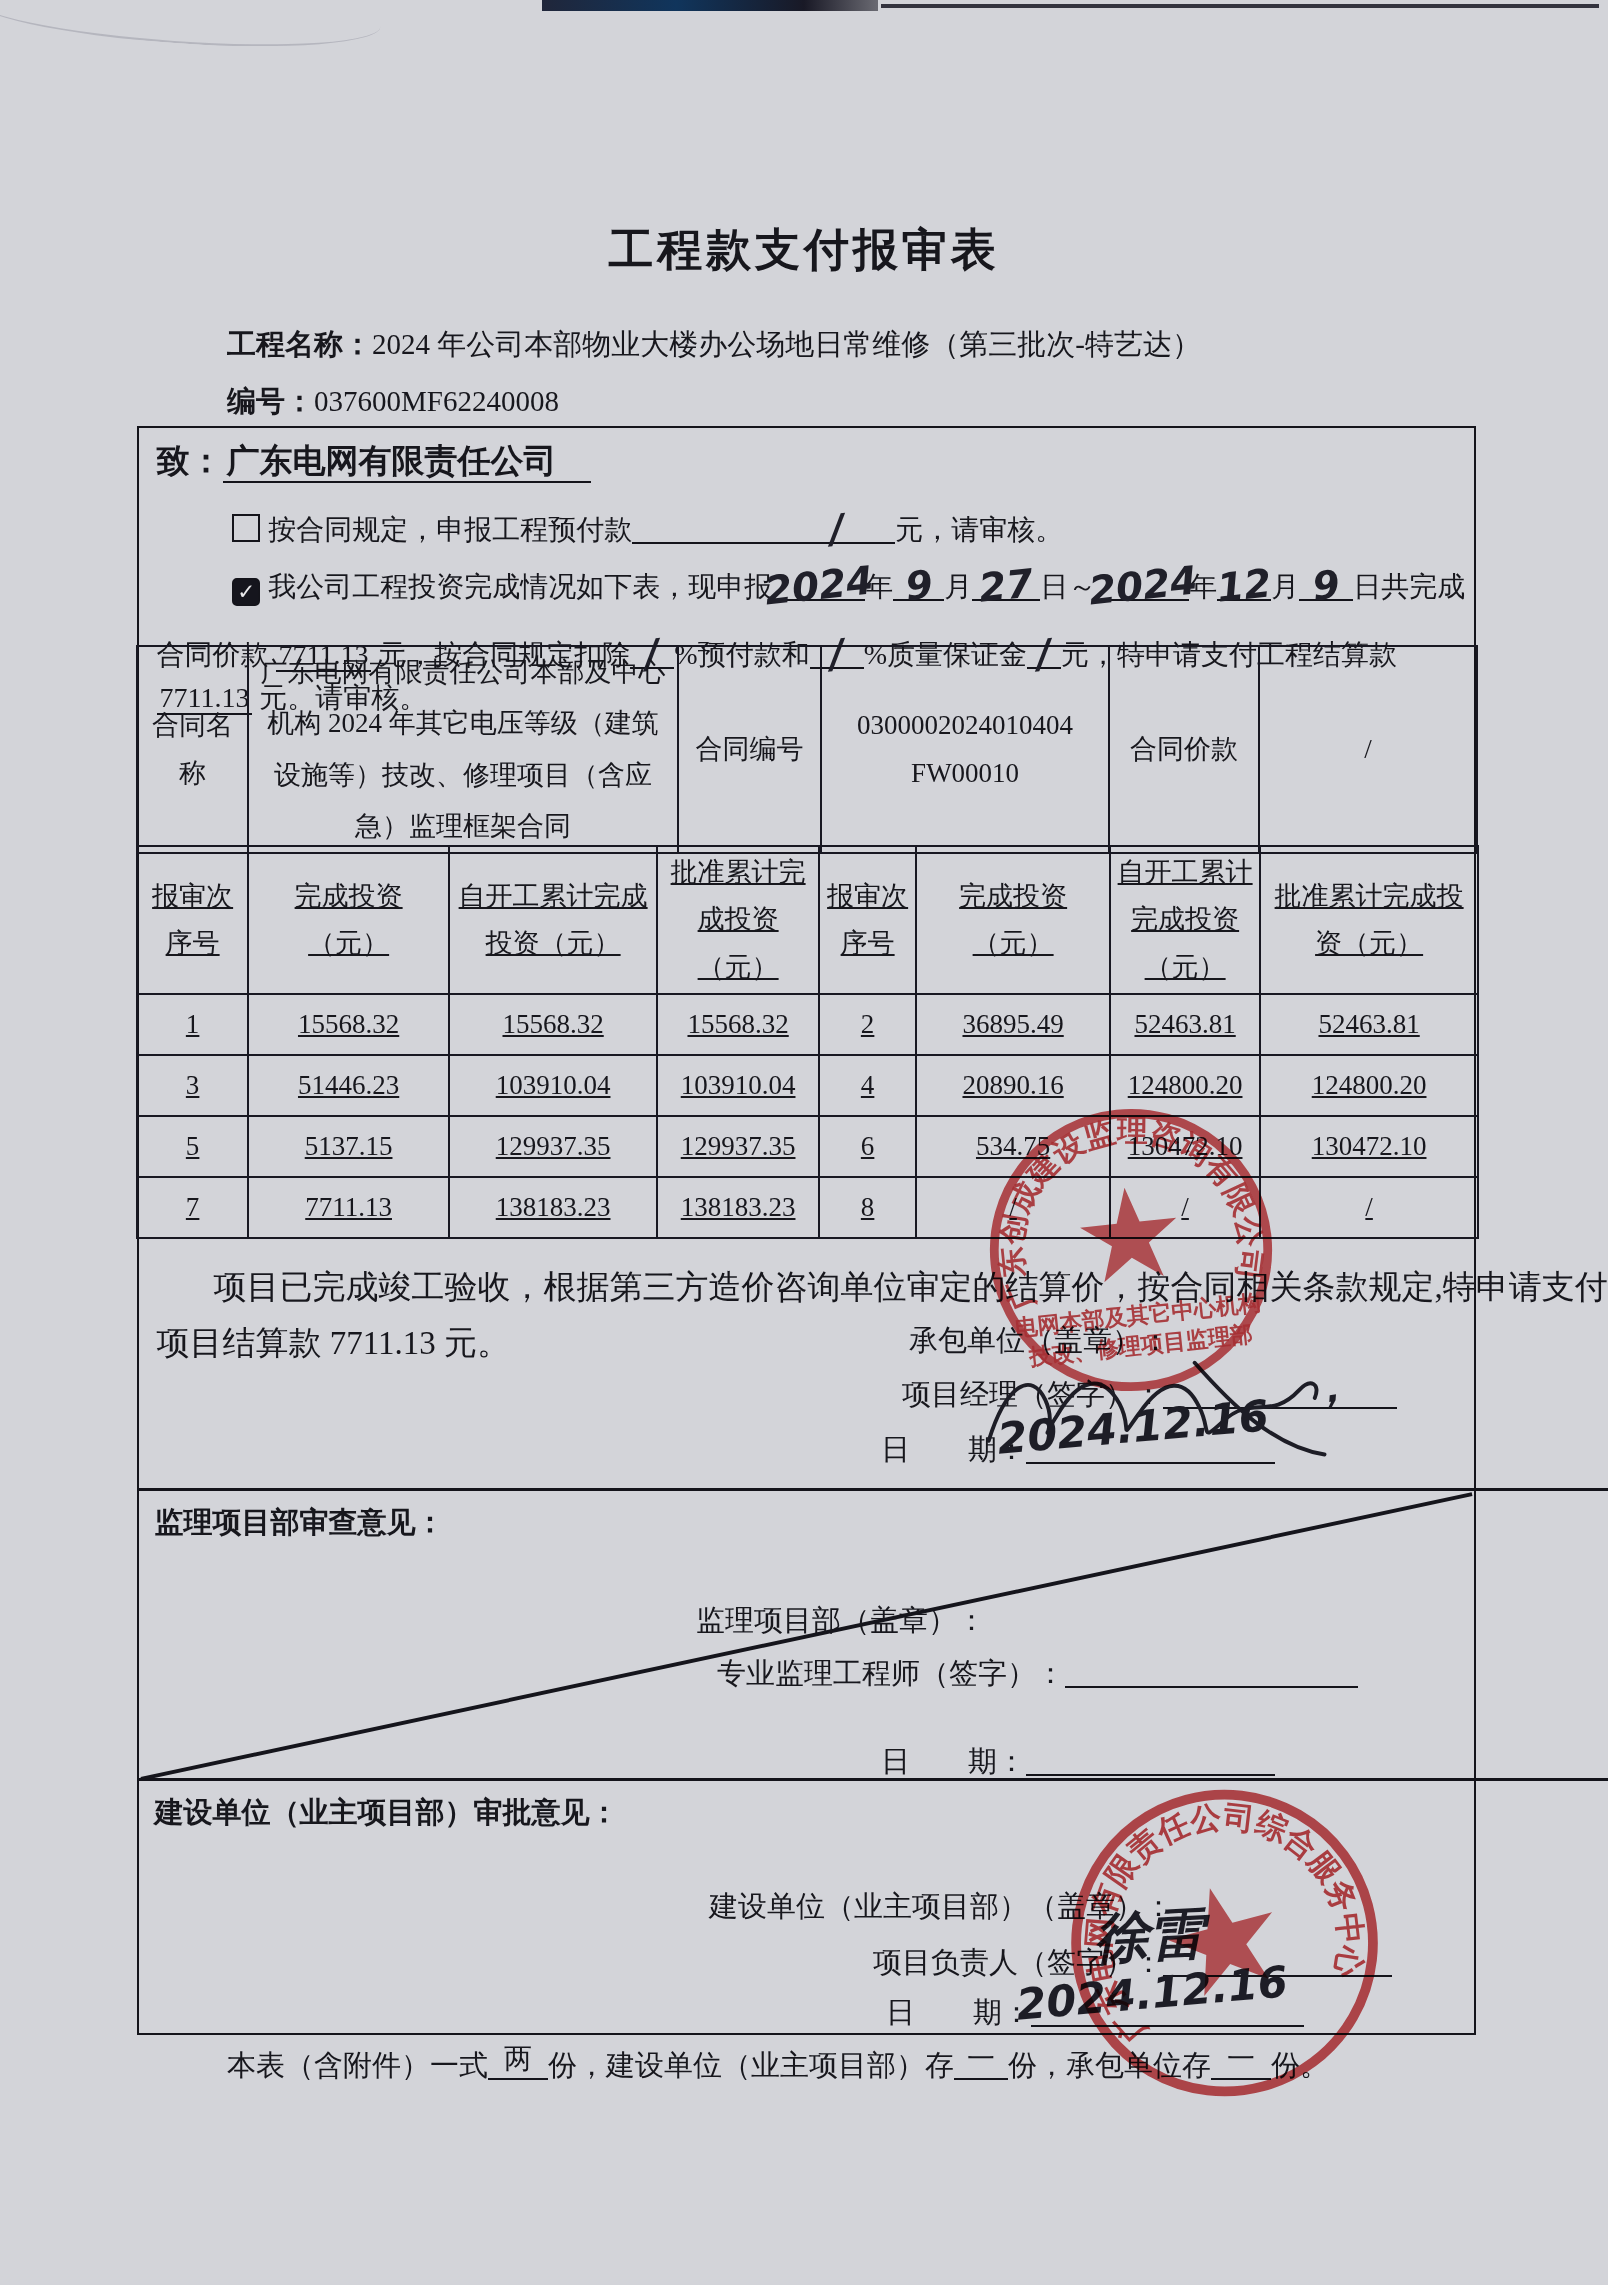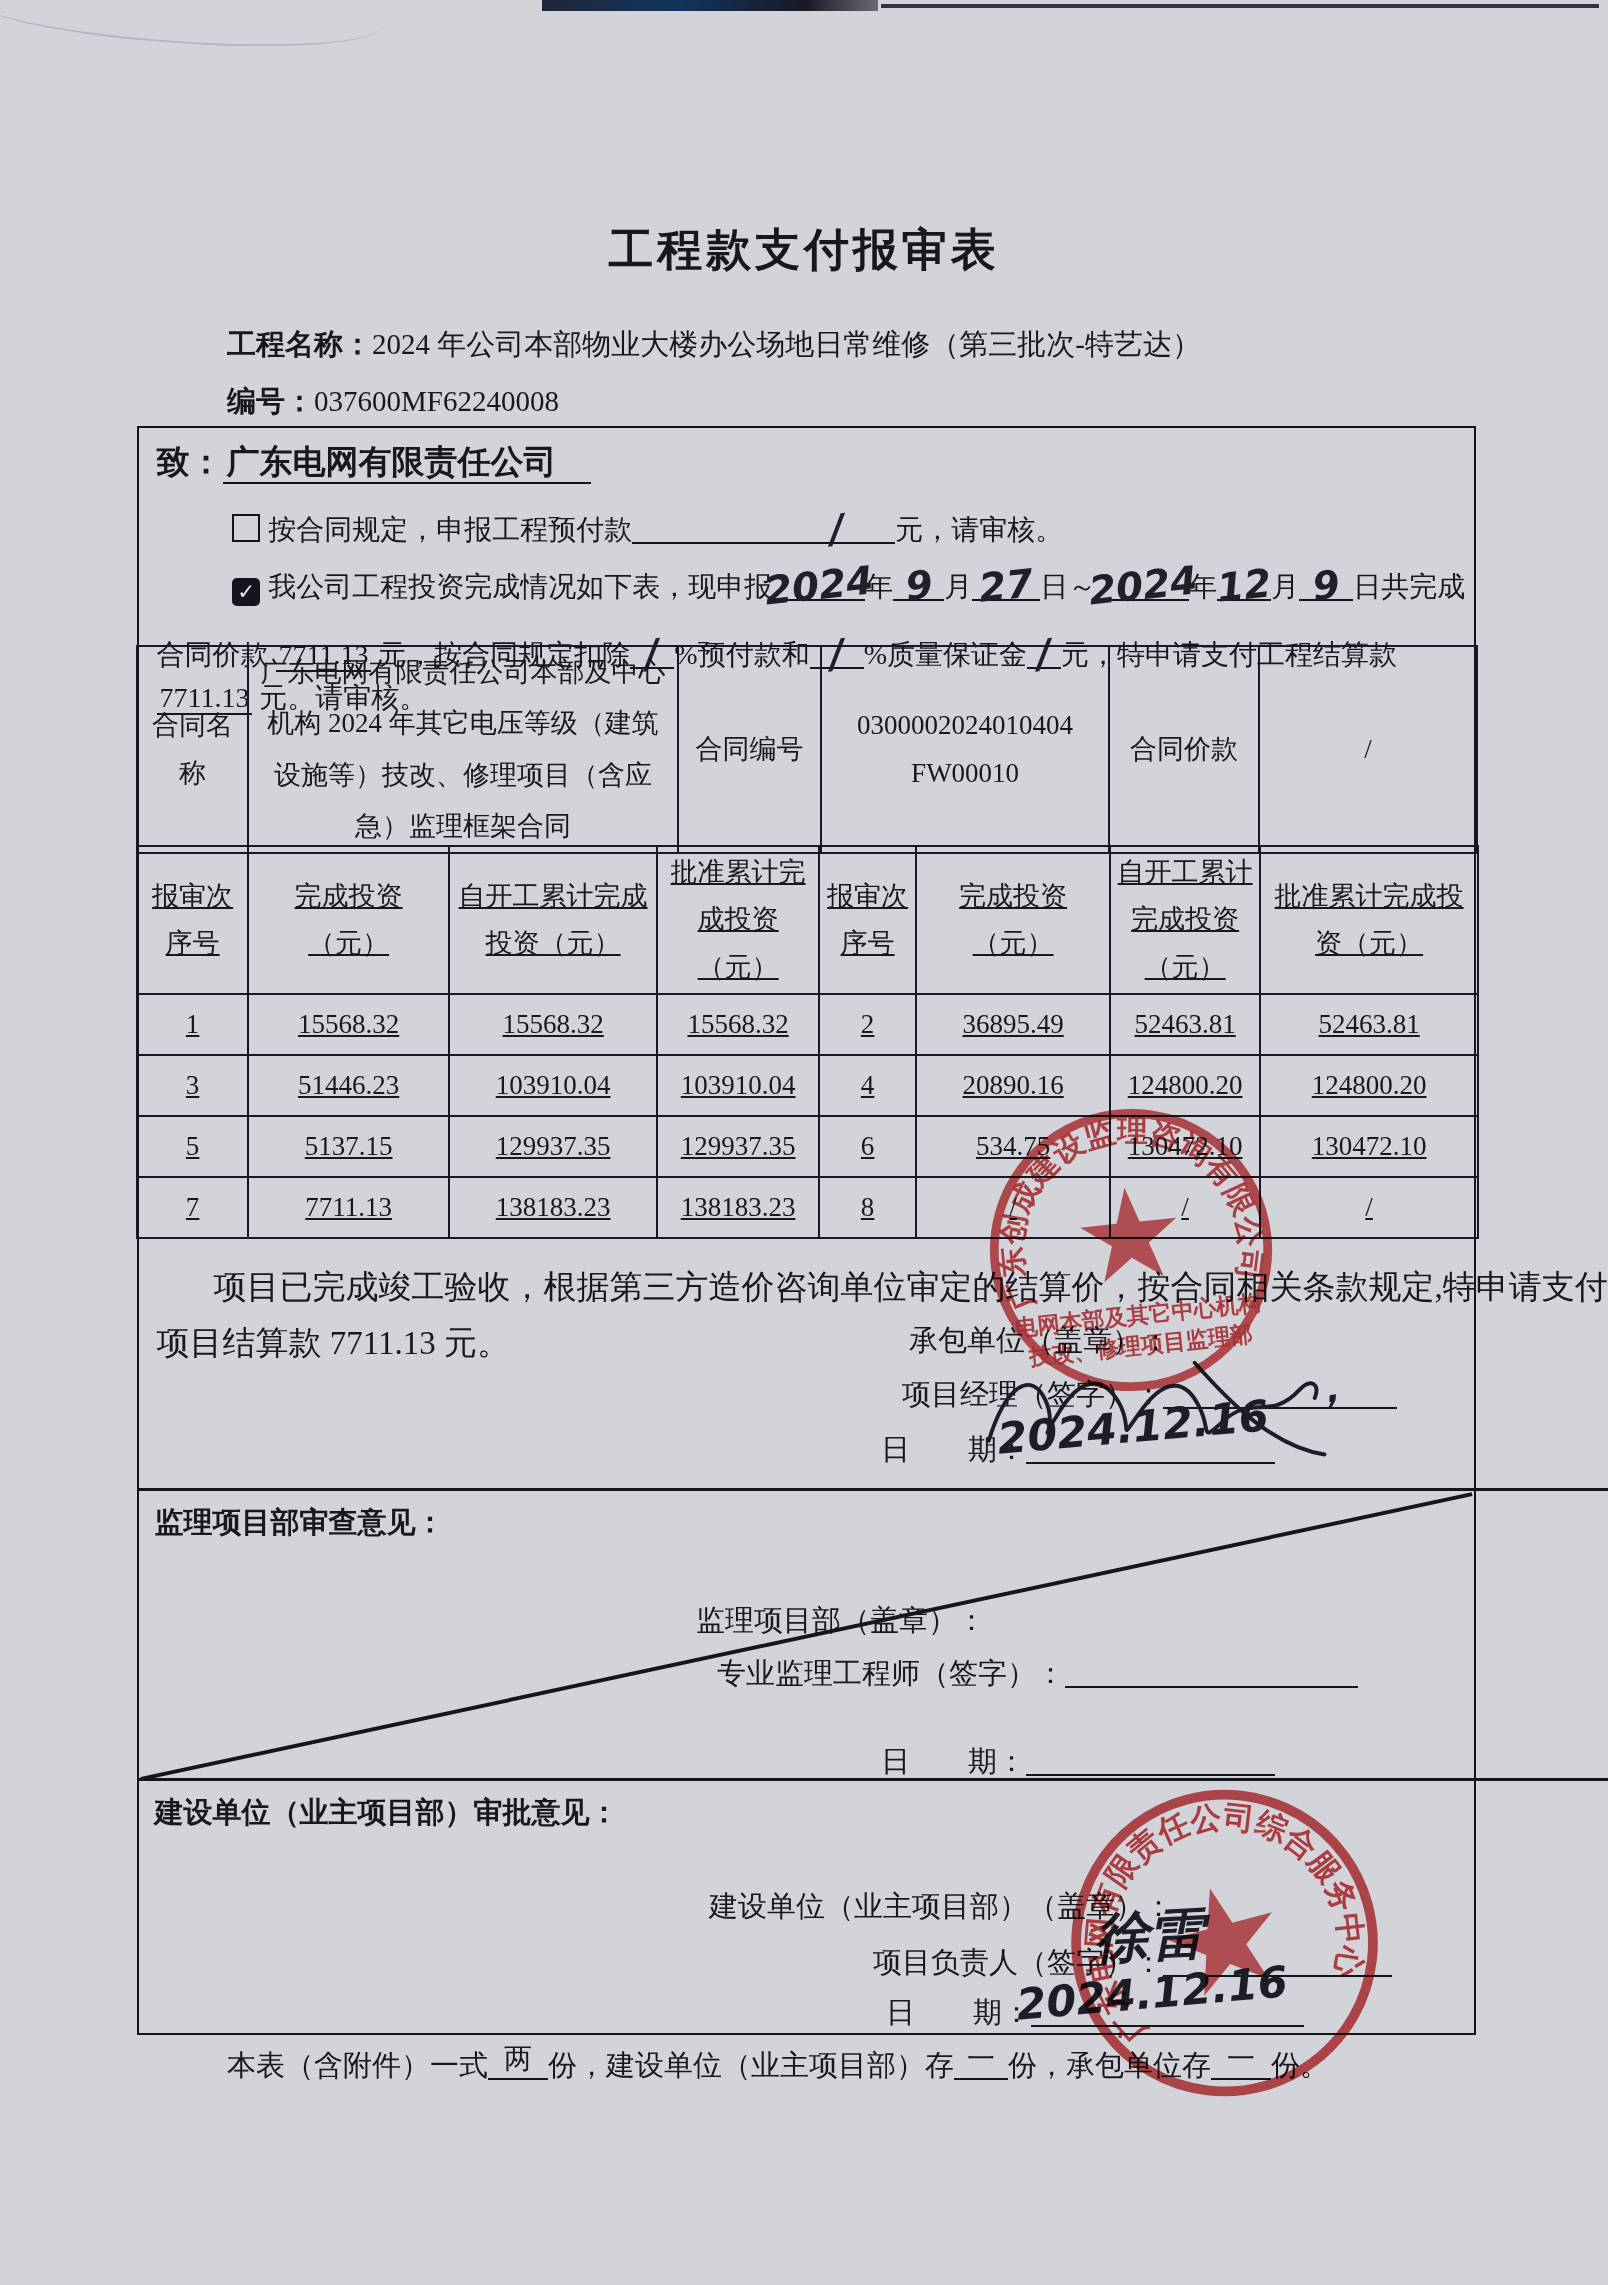--- a/index.html
+++ b/index.html
@@ -1,19 +1,19 @@
 <!DOCTYPE html>
 <html><head>
 <meta charset="utf-8">
 <style>
   html,body{margin:0;padding:0;background:#b9bac0;}
   .page{position:relative;width:1608px;height:2285px;background:#d3d4d9;overflow:hidden;
         font-family:"Liberation Serif","DejaVu Serif",serif;color:#17171d;}
   .abs{position:absolute;}
-  .hei{font-family:Liberation Sans, sans-serif;font-weight:bold;}
+  .hei{font-family:Liberation Serif, serif;font-weight:bold;}
   .title{left:0;top:220px;width:100%;text-align:center;font-size:45px;font-weight:bold;letter-spacing:3.9px;}
   .meta{left:227px;font-size:29px;white-space:nowrap;}
   .formbox{left:137px;top:426px;width:1335px;height:1605px;border:2.9px solid #14141b;}
   .bodyline{position:absolute;font-size:28px;white-space:nowrap;line-height:43px;}
   .toline{font-size:33px;}
   .to-value{border-bottom:2.9px solid #14141b;padding:0 35px 2px 3.9px;}
   .cb{display:inline-block;width:24.4px;height:24.4px;border:2.9px solid #14141b;vertical-align:-2.9px;margin-right:7.8px;
       text-align:center;line-height:24.4px;font-size:21.5px;color:#d3d4d9;}
   .cb.checked{background:#15151d;color:#e8e8ea;border-radius:4.9px;}
   .blank{display:inline-block;position:relative;border-bottom:2.9px solid #14141b;height:29px;vertical-align:-4.9px;text-align:center;}

